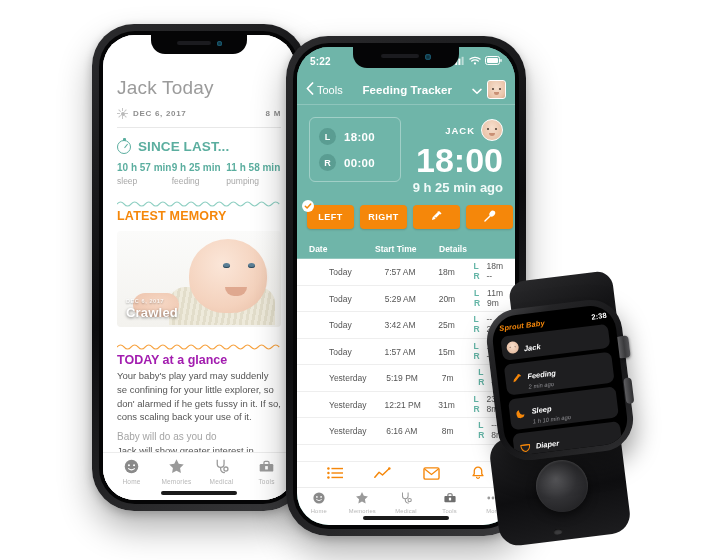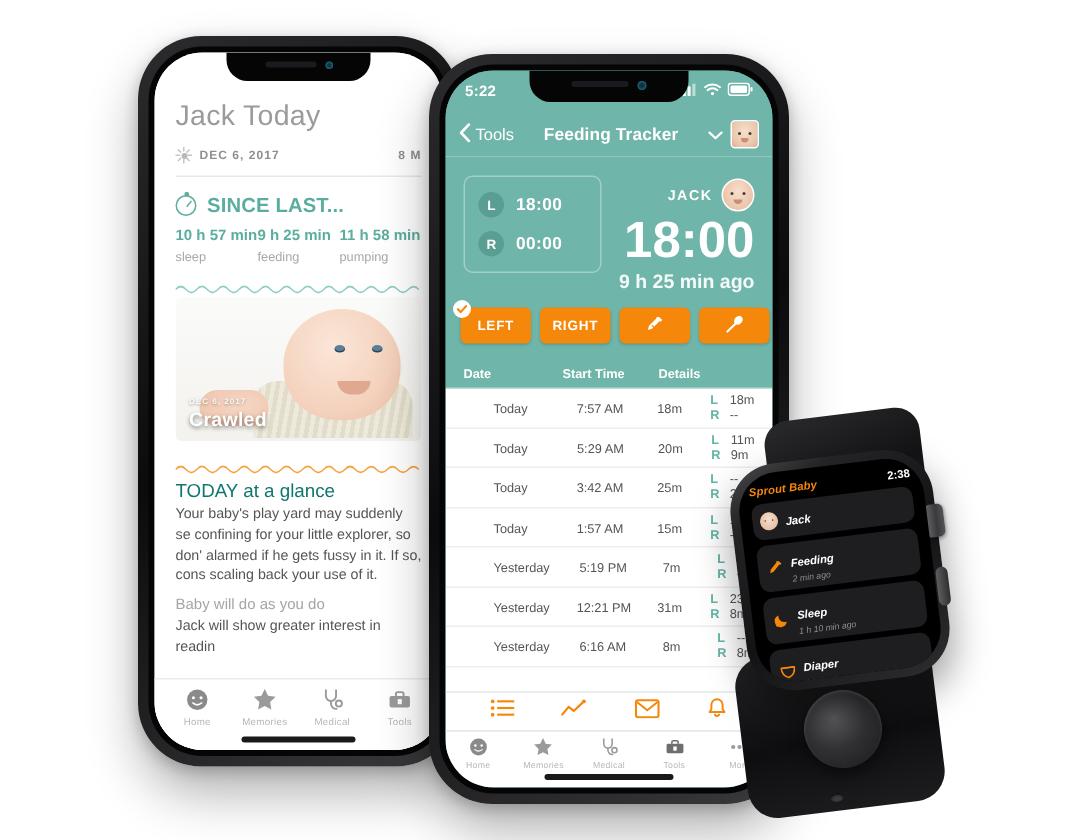--- a/index.html
+++ b/index.html
@@ -56,21 +56,21 @@
   
   #phone-left { left: 92px; top: 24px; width: 214px; height: 487px; }
   #phone-left .notch { width: 96px; height: 19px; padding-top:6px; }
   #phone-left .notch .speaker{ width:34px; height:4px; }
   #phone-left .notch .camdot { width:5px; height:5px; }
   #phone-left .statusbar{ height:26px; color:#fff; font-size:9.5px; }
   #phone-left .homebar{ width:76px; background:#1a1a1a; }
 
   .lp-body{ position:absolute; inset:0; background:#fff; padding-top:26px; }
   .lp-scroll{ padding: 4px 14px 0 14px; }
-  .lp-title{ color:#9b9b9b; font-size:19px; font-weight:400; letter-spacing:.2px; margin-top:2px;}
+  .lp-title{ color:#9b9b9b; font-size:19px; font-weight:400; letter-spacing:.2px; margin-top:12px;}
   .lp-daterow{
     display:flex; align-items:center; justify-content:space-between;
     margin-top:9px; padding-bottom:8px;
     border-bottom: 1px solid #e8e8e8;
   }
   .lp-date{ display:flex; align-items:center; gap:5px; color:#8e8e8e; font-size:8px; letter-spacing:.7px; font-weight:600;}
   .lp-age { color:#8e8e8e; font-size:8px; letter-spacing:.7px; font-weight:600;}
   .sun-icon{ width:11px; height:11px; position:relative; flex:0 0 auto;}
   .sun-icon .core{ position:absolute; left:3.5px; top:3.5px; width:4px;height:4px;border-radius:50%;background:#b9b9b9;}
   .sun-icon i{ position:absolute; left:5px; top:0; width:1px; height:2.5px; background:#c6c6c6; transform-origin:0.5px 5.5px;}
@@ -111,21 +111,21 @@
     background: repeating-linear-gradient(100deg,#eeeadb 0 3px,#e2ddca 3px 6px);
   }
   .mem-arm{
     position:absolute; left:16px; bottom:10px; width:46px; height:24px; border-radius:16px;
     background: radial-gradient(ellipse at 60% 40%, #f6d7c4 0%, #ecc1a9 100%);
   }
   .mem-caption{ position:absolute; left:9px; bottom:7px; }
   .mem-sub{ color:#ffffff; opacity:.78; font-size:5.5px; letter-spacing:.6px; font-weight:700; text-shadow:0 1px 2px rgba(0,0,0,.45);}
   .mem-title{ color:#ffffff; font-size:13px; font-weight:700; letter-spacing:.2px; text-shadow:0 1px 3px rgba(0,0,0,.5); margin-top:1px;}
 
-  .today-head{ color:#0f766e; font-size:12.5px; font-weight:400; margin-top:10px;}
+  .today-head{ color:#a21caf; font-size:12.5px; font-weight:700; margin-top:10px;}
   .tip-h{ color:#a5a5a5; font-size:10px; margin-top:7px;}
   .tip-p{ color:#555; font-size:9.5px; line-height:1.45; margin-top:2px; }
 
   .tabbar{
     position:absolute; left:0; right:0; bottom:0; height:48px;
     background:#fff; border-top:1px solid #ececec;
     display:flex; align-items:center; padding: 0 6px 10px 6px;
   }
   .tab{ flex:1; display:flex; flex-direction:column; align-items:center; gap:3px; }
   .tab .lbl{ color:#b7b7b7; font-size:6.5px; letter-spacing:.2px; }
@@ -350,20 +350,21 @@
                 <div class="l">pumping</div>
               </div>
             </div>
 
             <div class="wave">
               <svg width="100%" height="7" viewBox="0 0 186 7" preserveAspectRatio="none">
                 <path d="M0 4 Q 4 0 8 4 T 16 4 T 24 4 T 32 4 T 40 4 T 48 4 T 56 4 T 64 4 T 72 4 T 80 4 T 88 4 T 96 4 T 104 4 T 112 4 T 120 4 T 128 4 T 136 4 T 144 4 T 152 4 T 160 4 T 168 4 T 176 4 T 184 4" fill="none" stroke="#8ecfc2" stroke-width="1.1"></path>
               </svg>
             </div>
 
+            <div class="latest">LATEST MEMORY</div>
 
             <div class="memory-card">
               <div class="mem-baby">
                 <div class="mem-body"></div>
                 <div class="mem-head"></div>
                 <div class="mem-eye l"></div>
                 <div class="mem-eye r"></div>
                 <div class="mem-mouth"></div>
               </div>
               <div class="mem-arm"></div>

